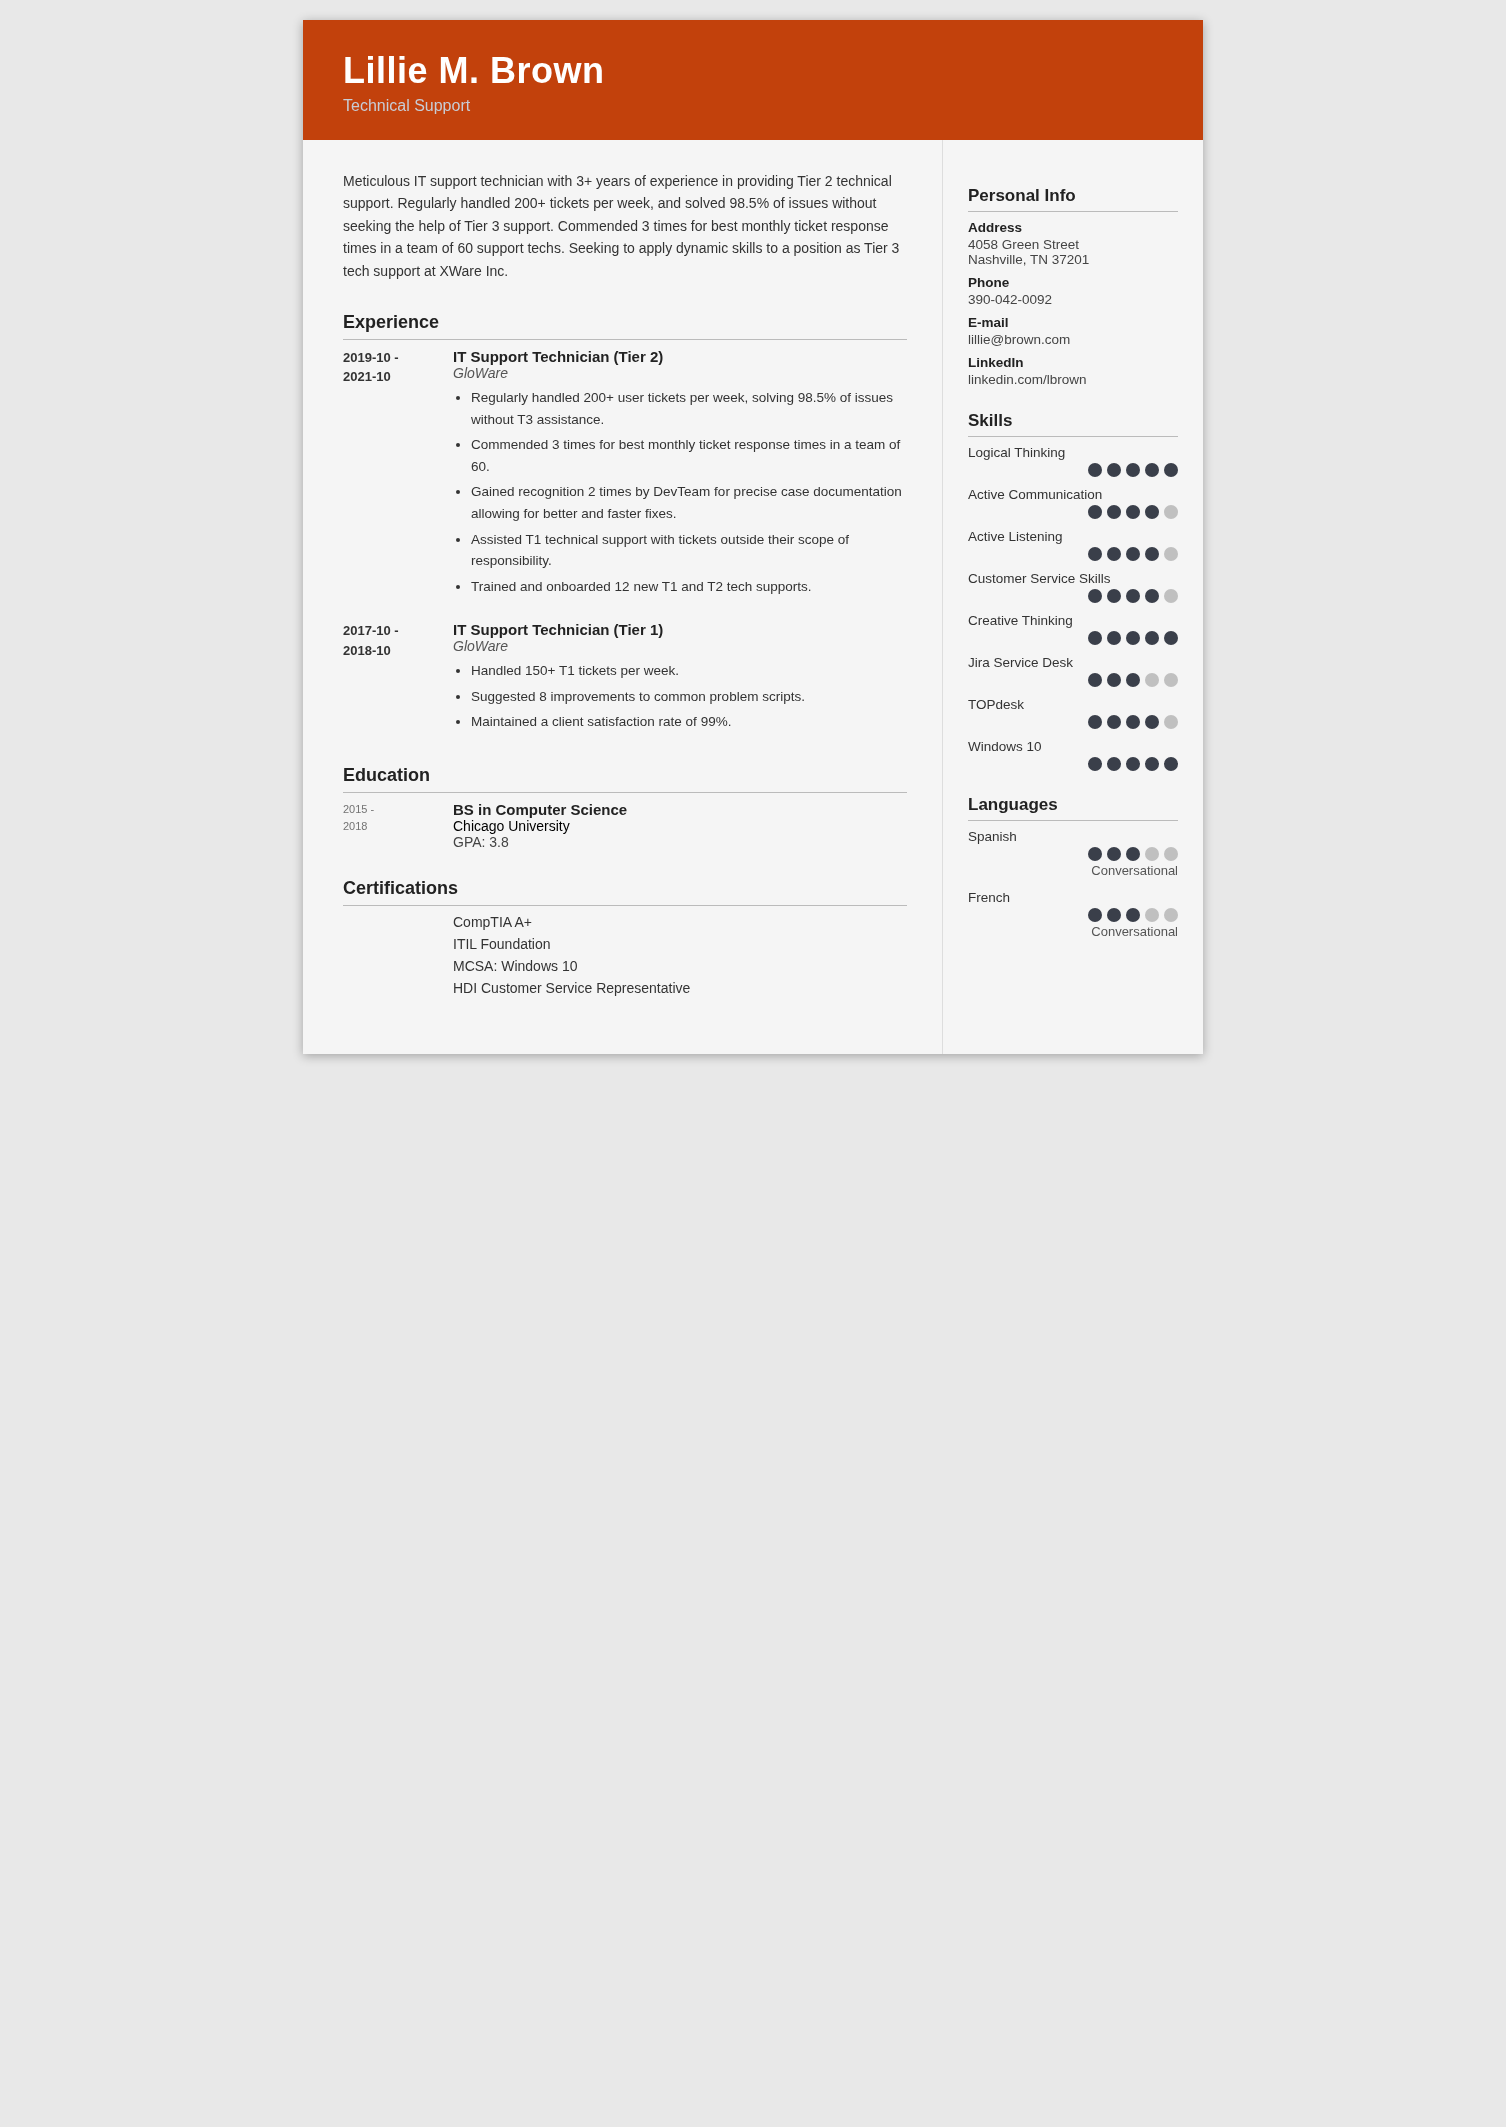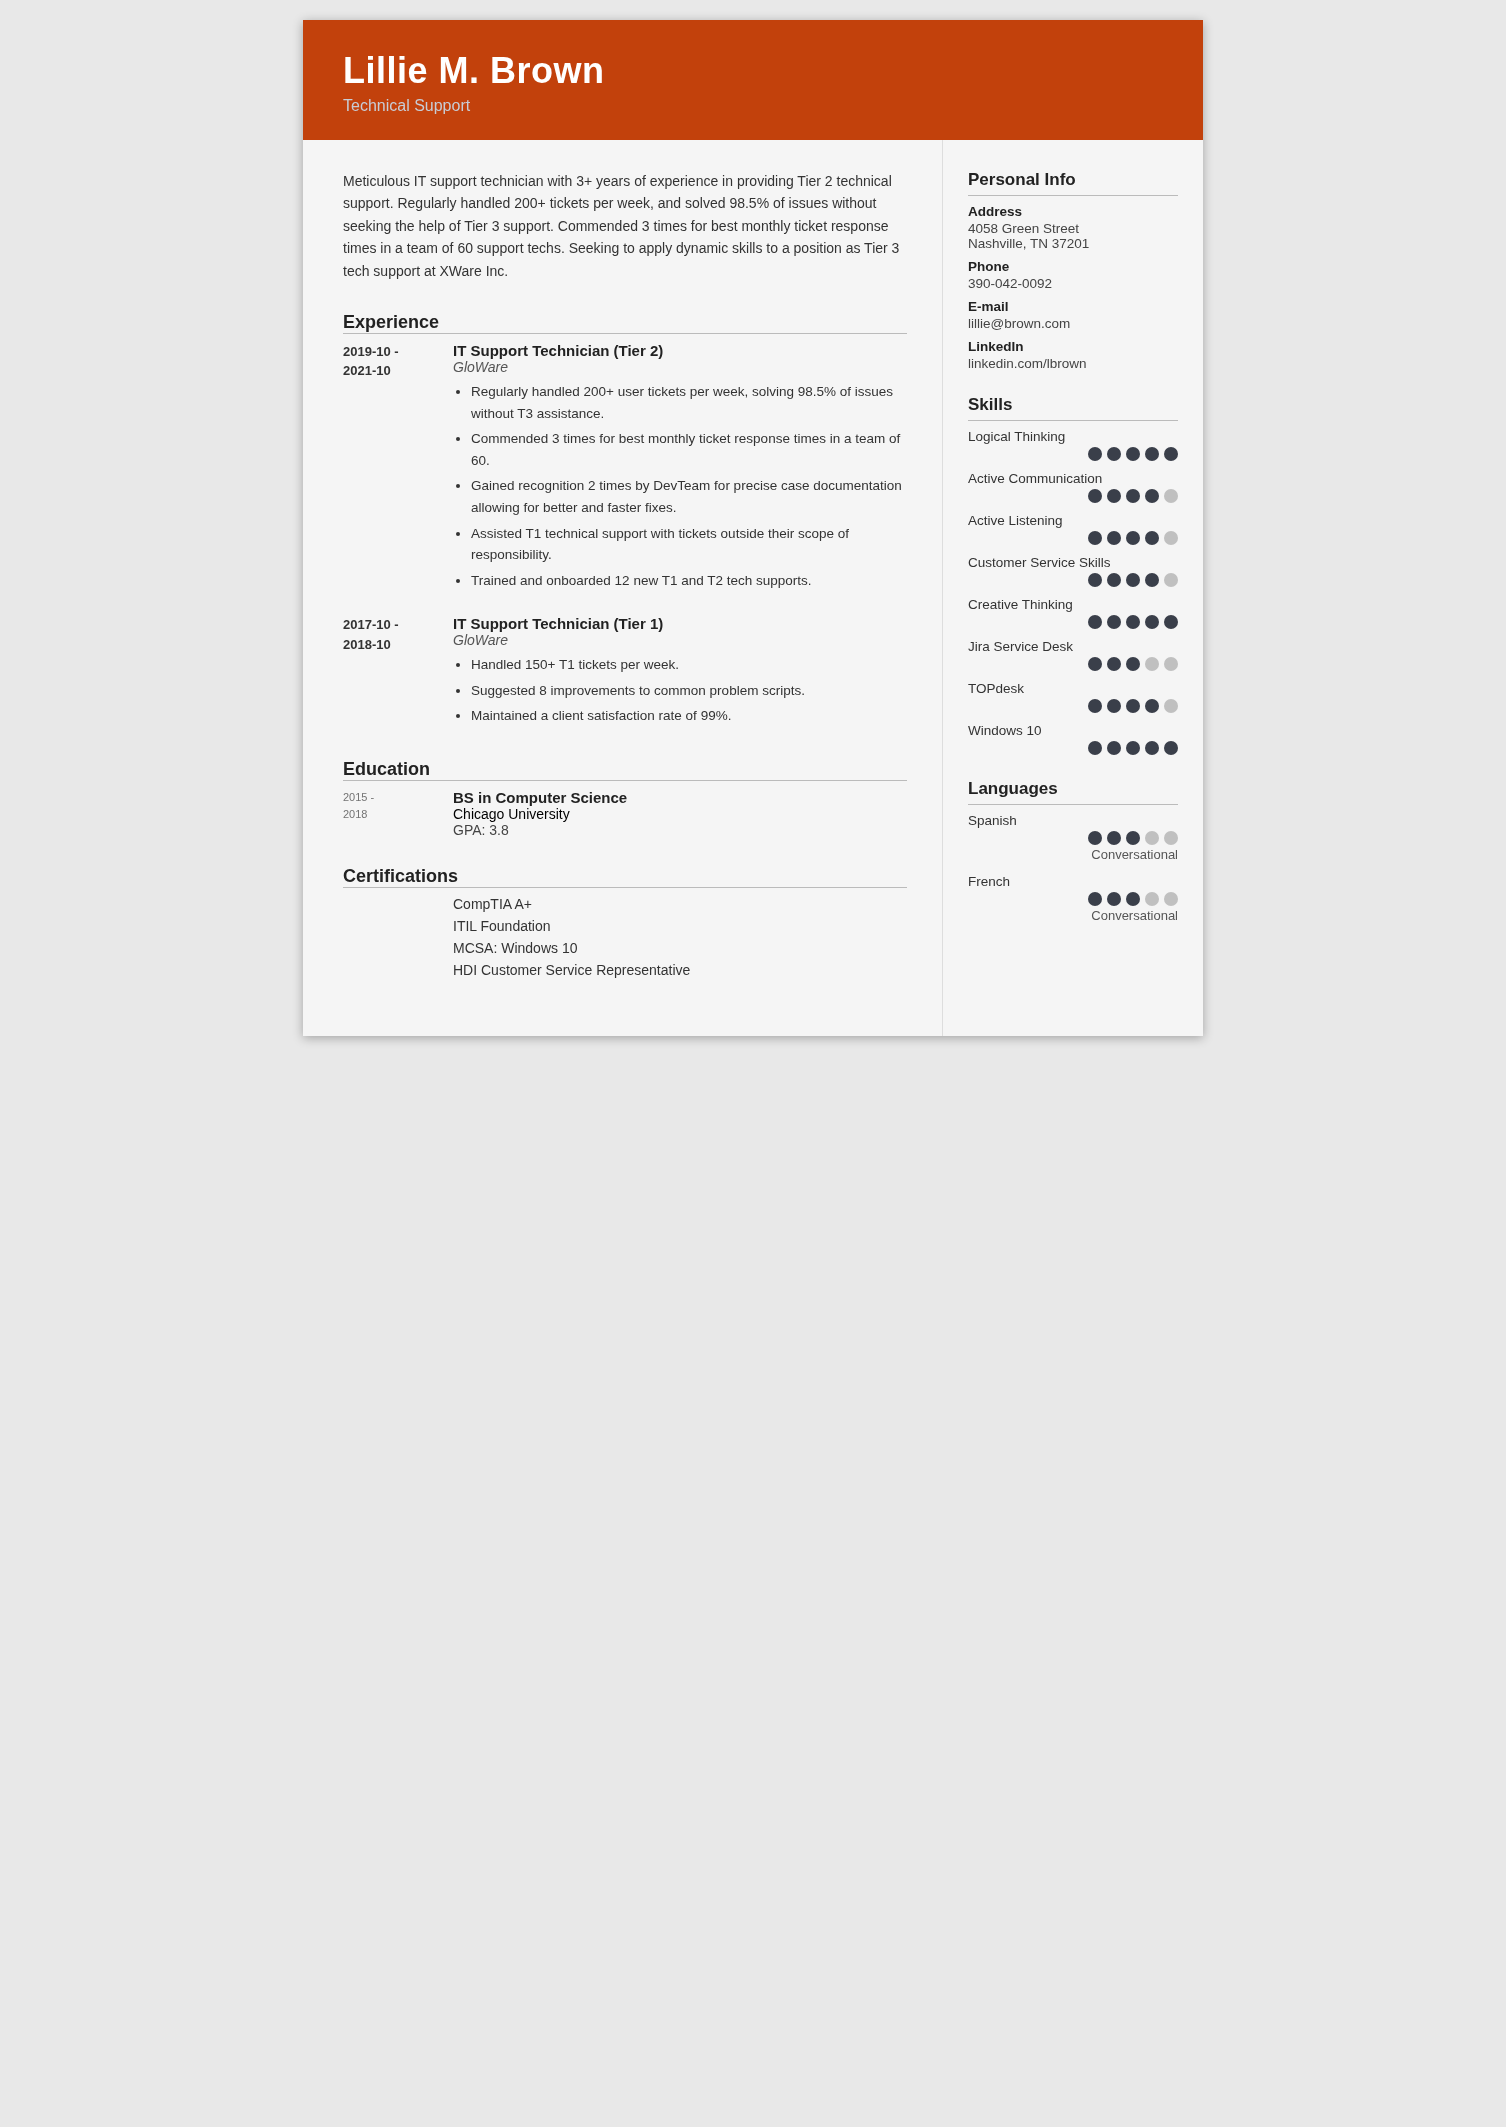--- a/index.html
+++ b/index.html
@@ -36,34 +36,35 @@
       display: flex;
       flex-direction: row;
     }
     .main-col {
       flex: 1;
       padding: 30px 35px 30px 40px;
       border-right: 1px solid #ddd;
     }
     .side-col {
       width: 260px;
-      padding: 30px 25px;
+      padding: 46px 25px;
       background: #f5f5f5;
     }
     .summary {
       font-size: 14px;
       line-height: 1.6;
       color: #333;
       margin-bottom: 30px;
     }
     .section-title {
       font-size: 18px;
       font-weight: bold;
       color: #222;
       margin-bottom: 8px;
+      padding-bottom: 6px;
       border-bottom: 1px solid #bbb;
     }
     .section {
       margin-bottom: 28px;
     }
     .experience-item {
       display: flex;
       margin-bottom: 20px;
     }
     .exp-date {

